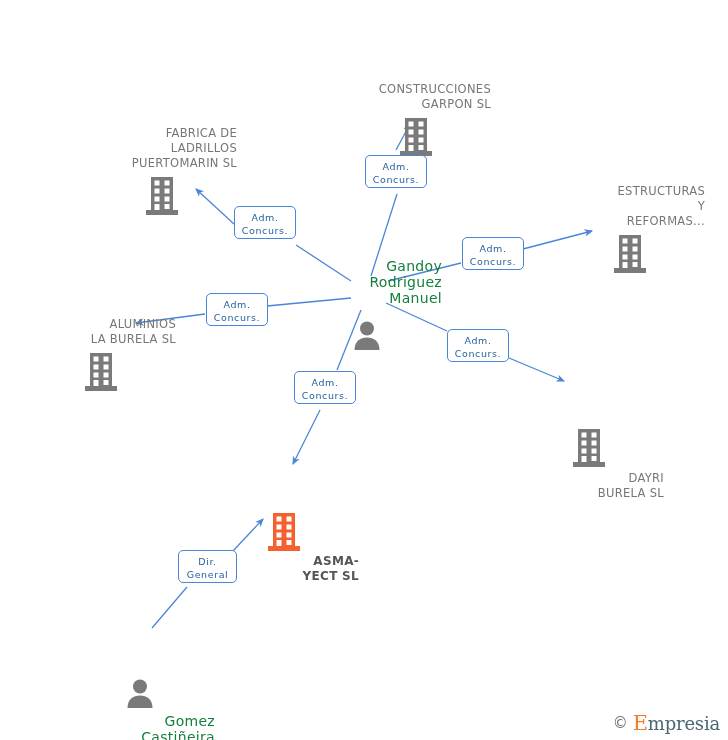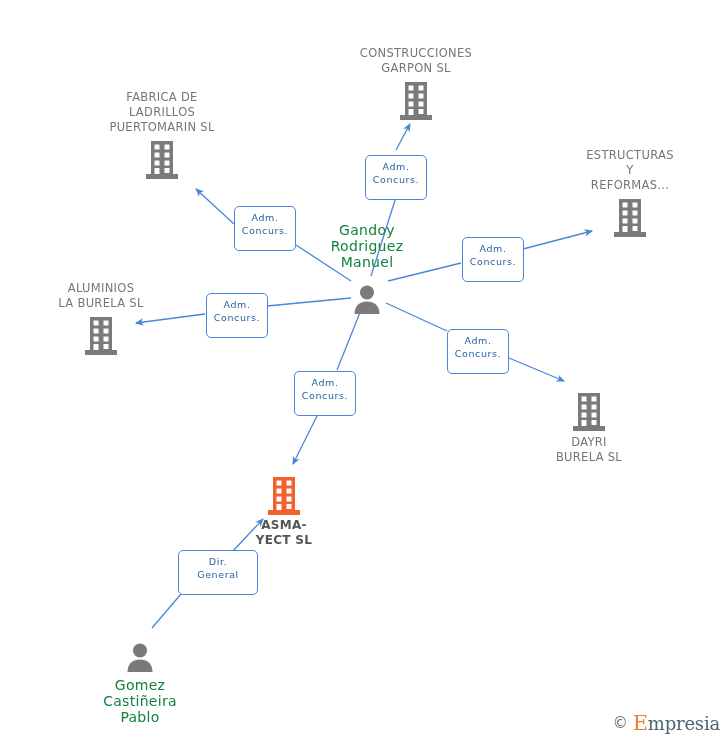--- a/index.html
+++ b/index.html
@@ -23,21 +23,22 @@
     top: 0;
     width: 728px;
     height: 740px;
   }
 
   
   .node {
     position: absolute;
     width: 150px;
     margin-left: -75px;
-    text-align: center;
+    text-align: right;
+    margin-top: 36px;
   }
   .node-label {
     font-family: "DejaVu Sans", sans-serif;
     font-size: 11.5px;
     line-height: 15px;
     color: #777777;
     letter-spacing: 0.3px;
     white-space: pre-line;
   }
   .node-label.company {
@@ -75,21 +76,21 @@
     box-sizing: border-box;
     border: 1px solid #4a86d8;
     border-radius: 5px;
     background: #ffffff;
     color: #26639e;
     font-family: "DejaVu Sans", sans-serif;
     font-size: 9.5px;
     line-height: 13px;
     letter-spacing: 0.6px;
     text-align: center;
-    padding: 4px 6px 13px 6px;
+    padding: 4px 6px 1px 6px;
     white-space: pre-line;
     z-index: 5;
   }
 
   
   #watermark {
     position: absolute;
     right: 8px;
     bottom: 6px;
     display: flex;
@@ -175,21 +176,21 @@
 
   <div class="edge-label" style="left:206px; top:293px; width:62px;">Adm.
 Concurs.</div>
 
   <div class="edge-label" style="left:447px; top:329px; width:62px;">Adm.
 Concurs.</div>
 
   <div class="edge-label" style="left:294px; top:371px; width:62px;">Adm.
 Concurs.</div>
 
-  <div class="edge-label" style="left:178px; top:550px; width:80px;">Dir.
+  <div class="edge-label" style="left:178px; top:550px; width:59px;">Dir.
 General</div>
 
   <div class="node" style="left:416px; top:46px;">
     <div class="node-label company">CONSTRUCCIONES
 GARPON SL</div>
     <div class="icon-wrap">
       <svg class="bld" width="32" height="38" viewBox="0 0 32 38" xmlns="http://www.w3.org/2000/svg">
         <rect x="5" y="0" width="22" height="33" fill="#7a7a7a"></rect>
         <rect x="0" y="33" width="32" height="5" fill="#7a7a7a"></rect>
         <rect x="8.5" y="3.5" width="5" height="5" fill="#ffffff"></rect>

